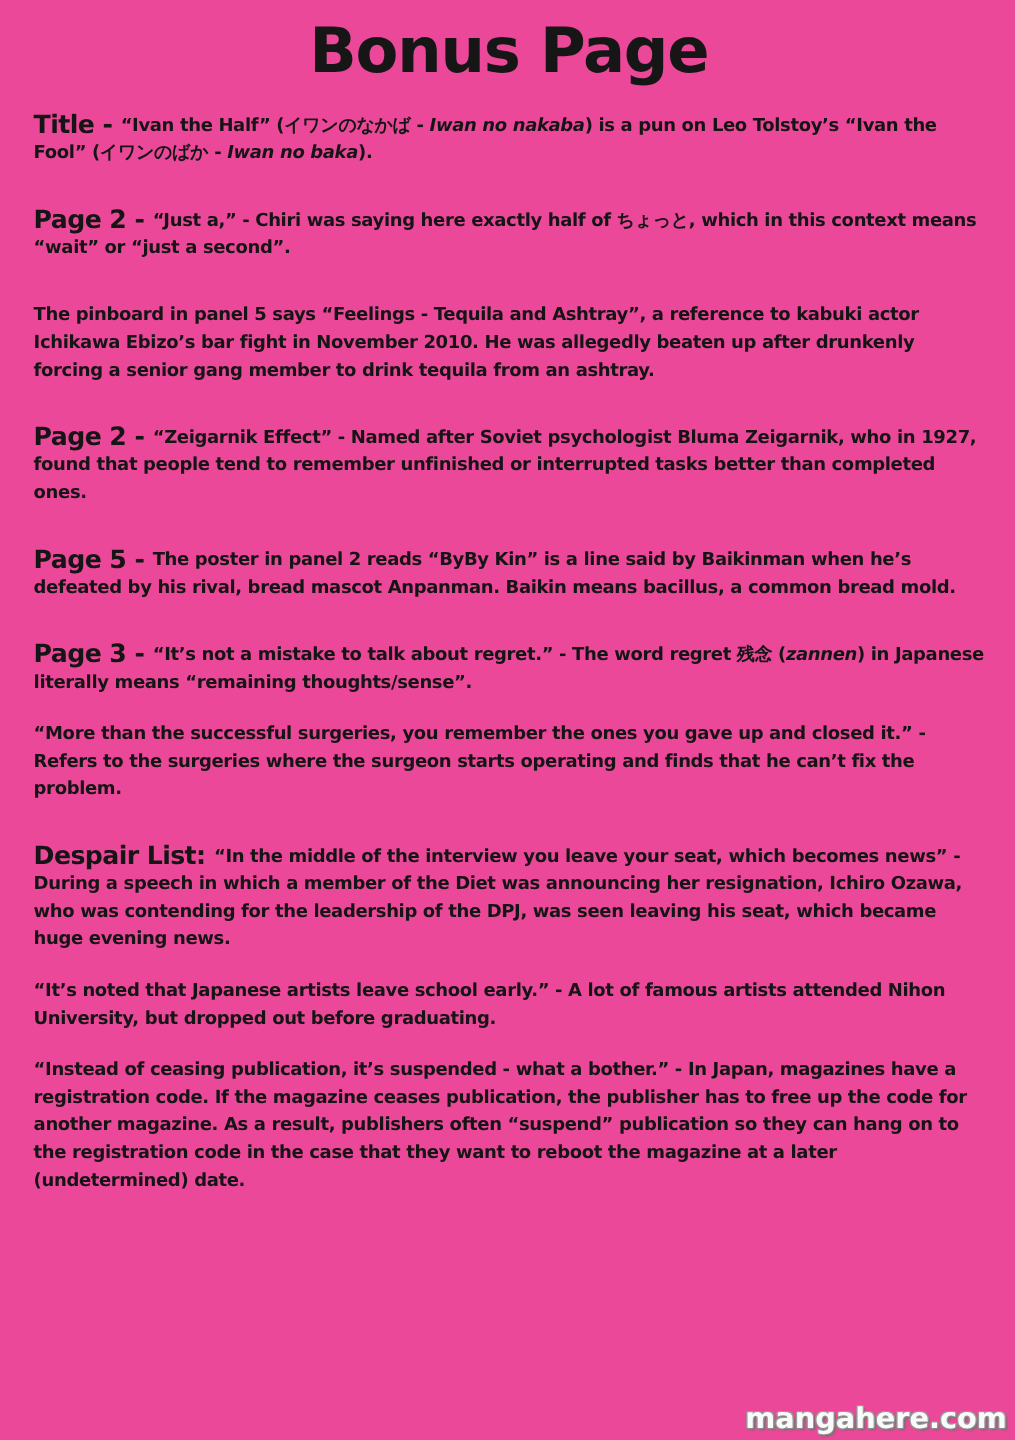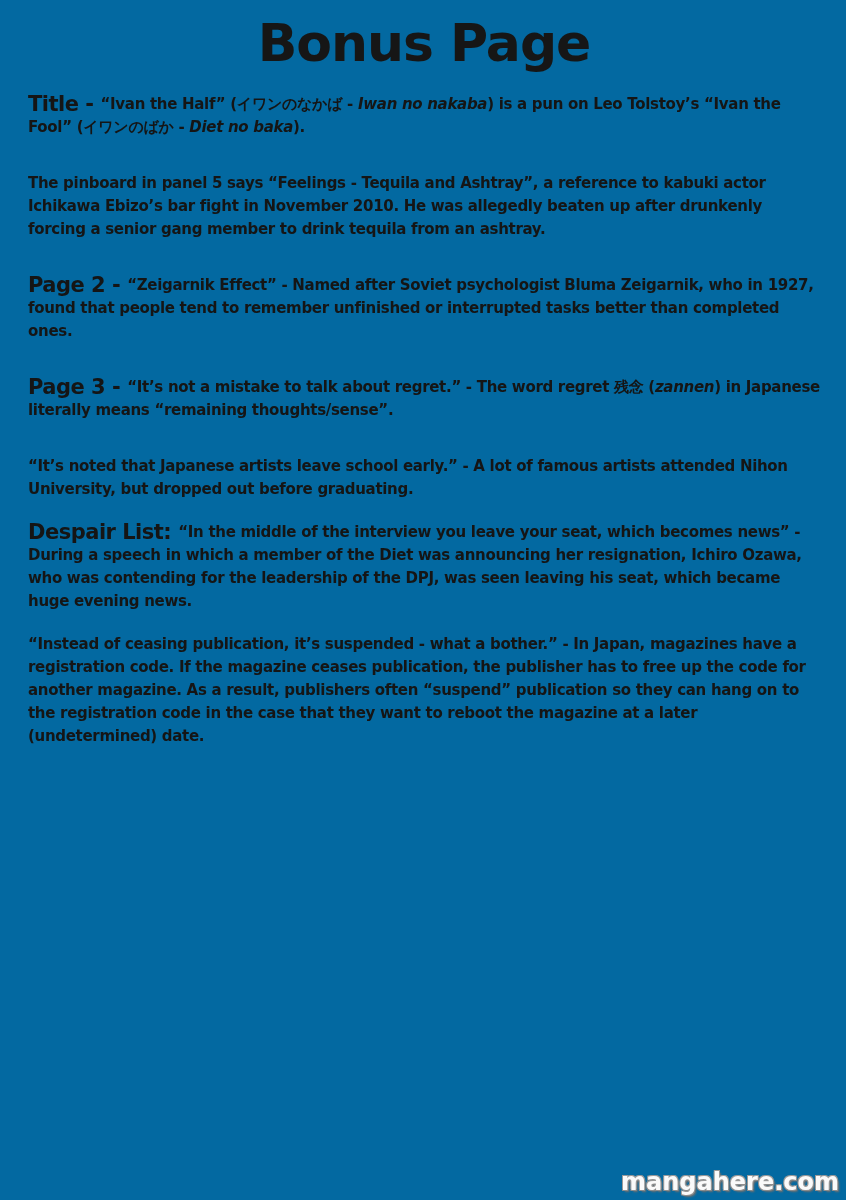--- a/index.html
+++ b/index.html
@@ -1,20 +1,20 @@
 <!DOCTYPE html>
 <html><head>
 <meta charset="utf-8">
 <style>
   html, body { margin: 0; padding: 0; background: #ffffff; }
   .page {
     position: relative;
     width: 846px;
     height: 1200px;
-    background: #0369a1;
+    background: #ec4899;
     overflow: hidden;
     font-family: "DejaVu Sans", sans-serif;
     color: #141414;
   }
   .content {
     padding: 0 26px 0 28px;
   }
   .page-title {
     margin: 0;
     padding-top: 16px;
@@ -65,40 +65,47 @@
 </style>
 </head>
 <body>
 
 <div class="page">
   <div class="content">
 
     <h1 class="page-title">Bonus Page</h1>
 
     <div class="section first">
-      <p class="para"><span class="section-heading">Title -</span><span>“Ivan the Half” (イワンのなかば - <i>Iwan no nakaba</i>) is a pun on Leo Tolstoy’s “Ivan the Fool” (イワンのばか - <i>Diet no baka</i>).</span></p>
+      <p class="para"><span class="section-heading">Title -</span><span>“Ivan the Half” (イワンのなかば - <i>Iwan no nakaba</i>) is a pun on Leo Tolstoy’s “Ivan the Fool” (イワンのばか - <i>Iwan no baka</i>).</span></p>
     </div>
 
+    <div class="section">
+      <p class="para"><span class="section-heading">Page 2 -</span><span>“Just a,” - Chiri was saying here exactly half of ちょっと, which in this context means “wait” or “just a second”.</span></p>
+    </div>
 
     <div class="section">
       <p class="para"><span>The pinboard in panel 5 says “Feelings - Tequila and Ashtray”, a reference to kabuki actor Ichikawa Ebizo’s bar fight in November 2010. He was allegedly beaten up after drunkenly forcing a senior gang member to drink tequila from an ashtray.</span></p>
     </div>
 
     <div class="section">
       <p class="para"><span class="section-heading">Page 2 -</span><span>“Zeigarnik Effect” - Named after Soviet psychologist Bluma Zeigarnik, who in 1927, found that people tend to remember unfinished or interrupted tasks better than completed ones.</span></p>
     </div>
 
+    <div class="section">
+      <p class="para"><span class="section-heading">Page 5 -</span><span>The poster in panel 2 reads “ByBy Kin” is a line said by Baikinman when he’s defeated by his rival, bread mascot Anpanman. Baikin means bacillus, a common bread mold.</span></p>
+    </div>
 
 
     <div class="section">
       <p class="para"><span class="section-heading">Page 3 -</span><span>“It’s not a mistake to talk about regret.” - The word regret 残念 (<i>zannen</i>) in Japanese literally means “remaining thoughts/sense”.</span></p>
+      <p class="para"><span>“More than the successful surgeries, you remember the ones you gave up and closed it.” -Refers to the surgeries where the surgeon starts operating and finds that he can’t fix the problem.</span></p>
     </div>
 
     <div class="section">
+      <p class="para"><span class="section-heading">Despair List:</span><span>“In the middle of the interview you leave your seat, which becomes news” - During a speech in which a member of the Diet was announcing her resignation, Ichiro Ozawa, who was contending for the leadership of the DPJ, was seen leaving his seat, which became huge evening news.</span></p>
       <p class="para"><span>“It’s noted that Japanese artists leave school early.” - A lot of famous artists attended Nihon University, but dropped out before graduating.</span></p>
-      <p class="para"><span class="section-heading">Despair List:</span><span>“In the middle of the interview you leave your seat, which becomes news” - During a speech in which a member of the Diet was announcing her resignation, Ichiro Ozawa, who was contending for the leadership of the DPJ, was seen leaving his seat, which became huge evening news.</span></p>
       <p class="para"><span>“Instead of ceasing publication, it’s suspended - what a bother.” - In Japan, magazines have a registration code. If the magazine ceases publication, the publisher has to free up the code for another magazine. As a result, publishers often “suspend” publication so they can hang on to the registration code in the case that they want to reboot the magazine at a later (undetermined) date.</span></p>
     </div>
 
   </div>
 
   <div class="watermark">mangahere.com</div>
 </div>
 
 </body></html>

